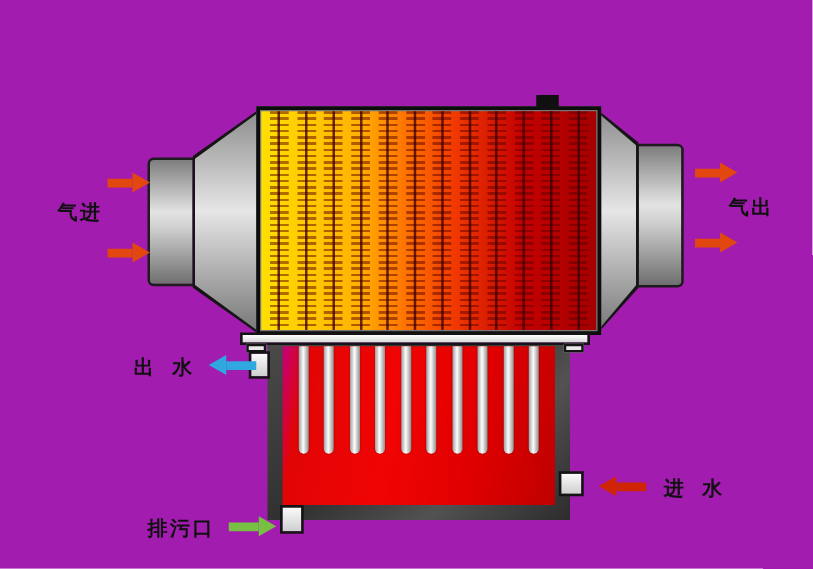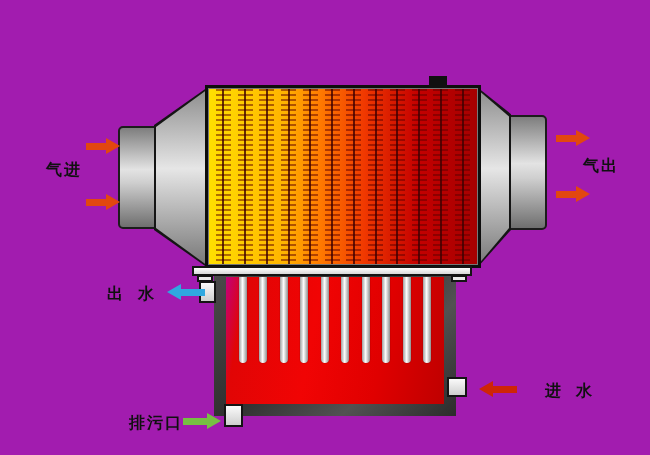--- a/index.html
+++ b/index.html
@@ -138,21 +138,21 @@
   <div class="arrow wout dir-left" style="left:167px;top:284px">
       <div class="shaft len24"></div>
       <div class="head"></div>
     </div>
   <div class="label" style="left:107px;top:284px">出  水</div>
 
   <div class="arrow win dir-left" style="left:479px;top:381px">
       <div class="shaft len24"></div>
       <div class="head"></div>
     </div>
-  <div class="label" style="left:545px;top:381px">进  水</div>
+  <div class="label" style="left:531px;top:381px">进  水</div>
 
   <div class="arrow drn dir-right" style="left:183px;top:413px">
       <div class="shaft len24"></div>
       <div class="head"></div>
     </div>
-  <div class="label" style="left:129px;top:413px">排污口</div>
+  <div class="label" style="left:118px;top:413px">排污口</div>
 
 </div>
 
 </body></html>

